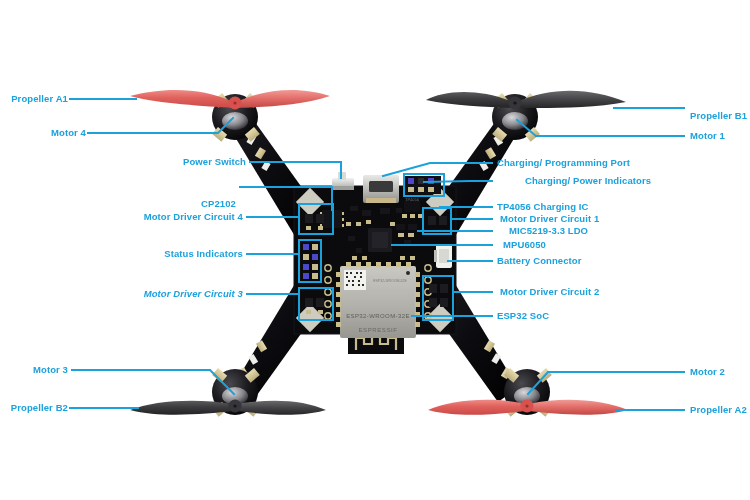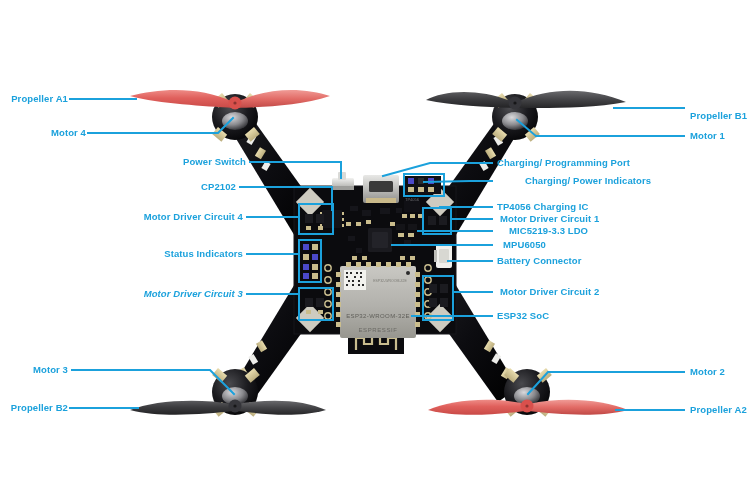--- a/index.html
+++ b/index.html
@@ -416,21 +416,21 @@
       <line x1="453" y1="292" x2="492" y2="292"></line>
       <line x1="412" y1="316" x2="492" y2="316"></line>
       <polyline points="528,394 548,372 684,372"></polyline>
       <line x1="616" y1="410" x2="684" y2="410"></line>
     </g>
   </svg>
 
   <div class="anno right" style="left:-60px;  top:93px;  width:128px;">Propeller A1</div>
   <div class="anno right" style="left:-60px;  top:127px; width:146px;">Motor 4</div>
   <div class="anno right" style="left:60px;   top:156px; width:186px;">Power Switch</div>
-  <div class="anno right" style="left:60px;   top:181px; width:176px;">CP2102</div>
+  <div class="anno right" style="left:60px;   top:198px; width:176px;">CP2102</div>
   <div class="anno right" style="left:20px;   top:211px; width:223px;">Motor Driver Circuit 4</div>
   <div class="anno right" style="left:20px;   top:248px; width:223px;">Status Indicators</div>
   <div class="anno right" style="left:20px;   top:288px; width:223px;font-style:italic;">Motor Driver Circuit 3</div>
   <div class="anno right" style="left:-60px;  top:364px; width:128px;">Motor 3</div>
   <div class="anno right" style="left:-60px;  top:402px; width:128px;">Propeller B2</div>
 
   <div class="anno left" style="left:690px; top:102px;margin-top:8px;">Propeller B1</div>
   <div class="anno left" style="left:690px; top:130px;">Motor 1</div>
   <div class="anno left" style="left:497px; top:157px;">Charging/ Programming Port</div>
   <div class="anno left" style="left:497px; top:175px;margin-left:28px;">Charging/ Power Indicators</div>

